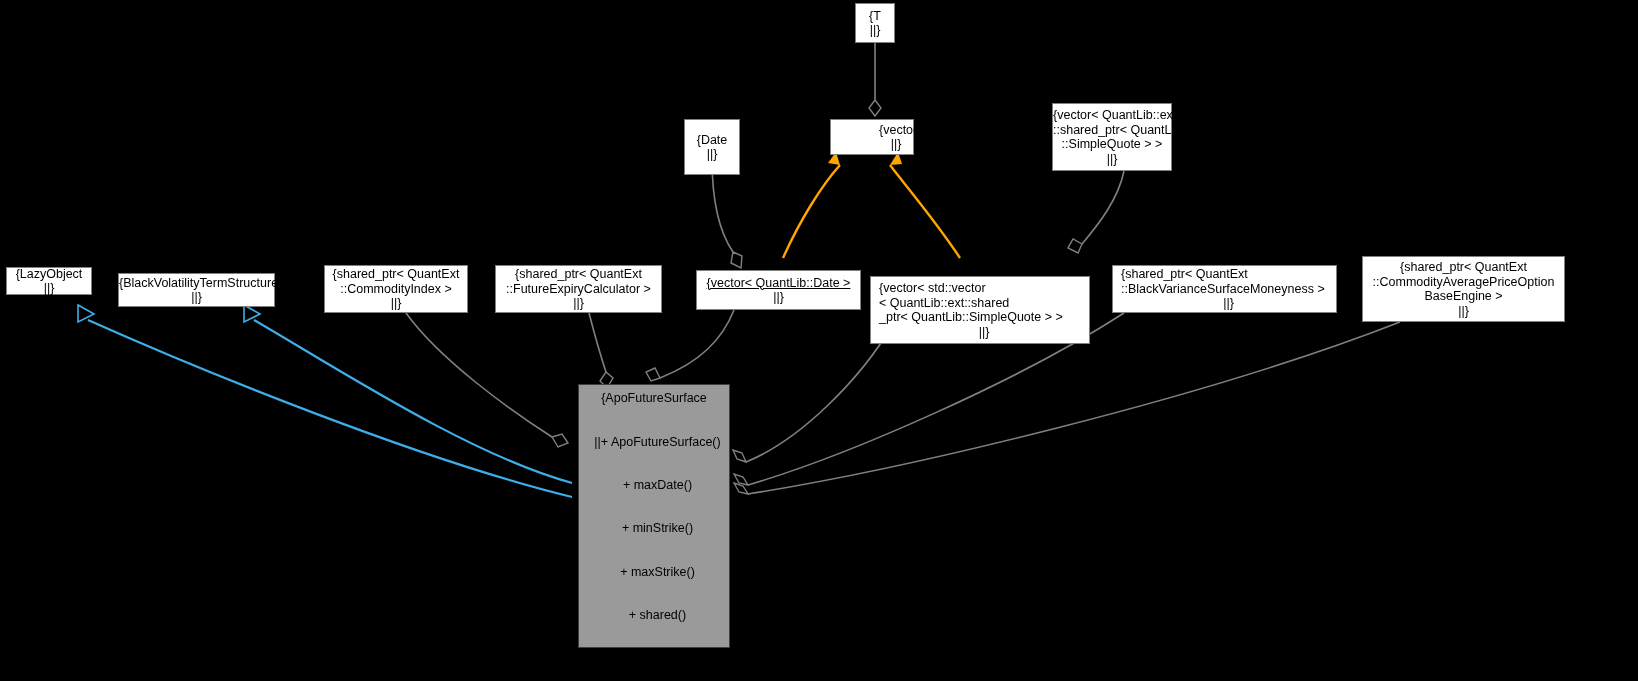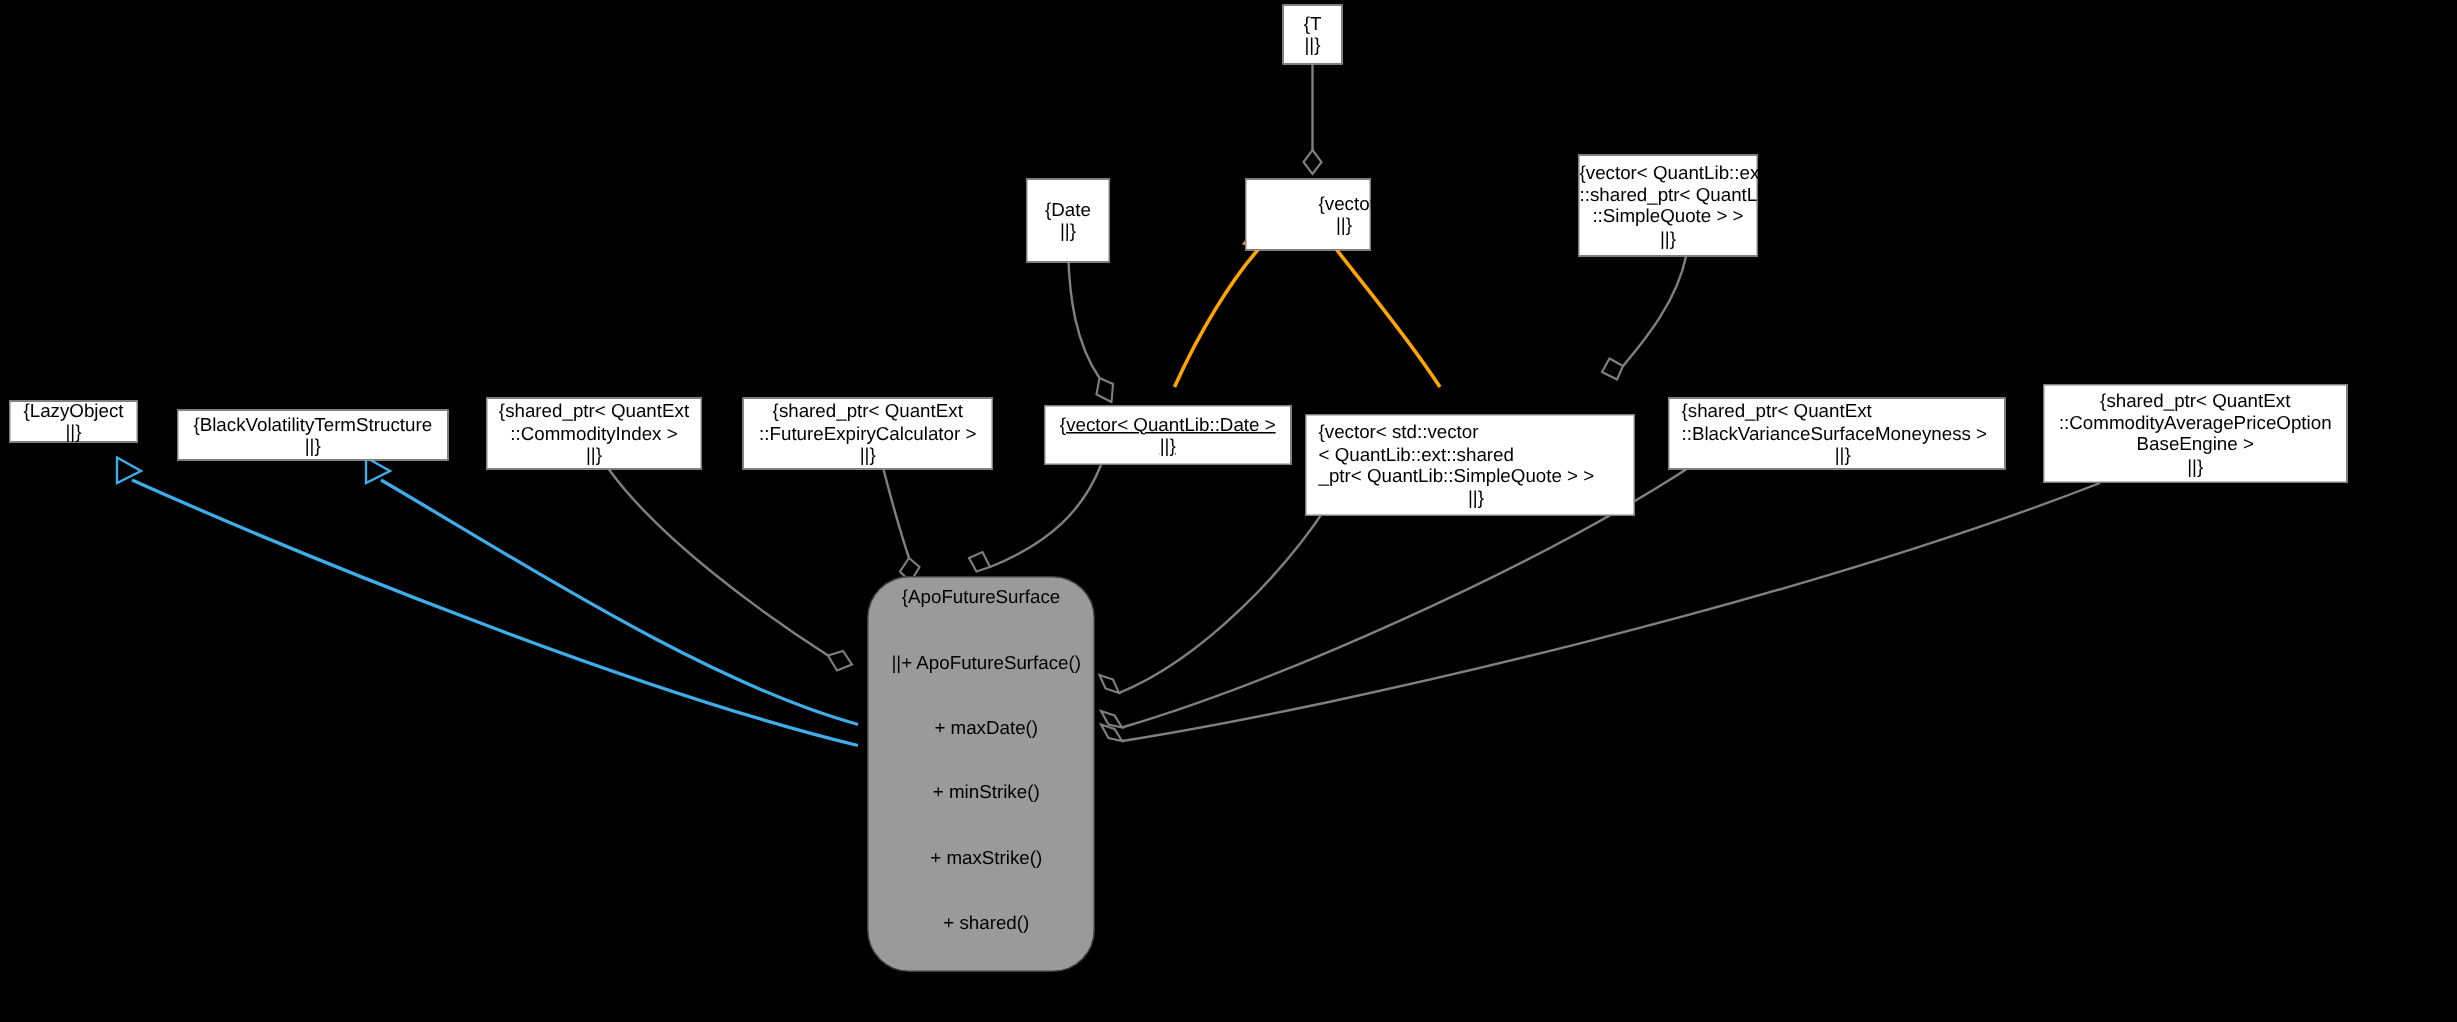--- a/index.html
+++ b/index.html
@@ -141,38 +141,38 @@
   <div class="node" style="left:855px;top:3px;width:40px;height:40px;">
     <span class="nlabel">{T</span>
     <span class="nlabel">||}</span>
   </div>
 
   <div class="node" style="left:684px;top:119px;width:56px;height:56px;">
     <span class="nlabel">{Date</span>
     <span class="nlabel">||}</span>
   </div>
 
-  <div class="node" style="left:830px;top:119px;width:84px;height:48px;padding-left:48px;">
+  <div class="node" style="left:830px;top:119px;width:84px;height:36px;padding-left:48px;">
     <span class="nlabel">{vector&lt; T &gt;</span>
     <span class="nlabel">||}</span>
   </div>
 
   <div class="node" style="left:1052px;top:103px;width:120px;height:68px;">
     <span class="nlabel">{vector&lt; QuantLib::ext</span>
     <span class="nlabel">::shared_ptr&lt; QuantLib</span>
     <span class="nlabel">::SimpleQuote &gt; &gt;</span>
     <span class="nlabel">||}</span>
   </div>
 
   <div class="node" style="left:6px;top:267px;width:86px;height:28px;">
     <span class="nlabel">{LazyObject</span>
     <span class="nlabel">||}</span>
   </div>
 
-  <div class="node" style="left:118px;top:273px;width:181px;height:34px;">
+  <div class="node" style="left:118px;top:273px;width:157px;height:34px;">
     <span class="nlabel">{BlackVolatilityTermStructure</span>
     <span class="nlabel">||}</span>
   </div>
 
   <div class="node" style="left:324px;top:265px;width:144px;height:48px;">
     <span class="nlabel">{shared_ptr&lt; QuantExt</span>
     <span class="nlabel">::CommodityIndex &gt;</span>
     <span class="nlabel">||}</span>
   </div>
 
@@ -200,21 +200,21 @@
     <span class="nlabel" style="text-align:center;padding-right:8px;">||}</span>
   </div>
 
   <div class="node" style="left:1362px;top:256px;width:203px;height:66px;">
     <span class="nlabel">{shared_ptr&lt; QuantExt</span>
     <span class="nlabel">::CommodityAveragePriceOption</span>
     <span class="nlabel">BaseEngine &gt;</span>
     <span class="nlabel">||}</span>
   </div>
 
-  <div class="node current" style="left:578px;top:384px;width:152px;height:264px;border-radius:28px;">
+  <div class="node current" style="left:578px;top:384px;width:152px;height:264px;">
     <span class="nlabel">{ApoFutureSurface</span>
     <div class="members">
       <span class="mrow">||+ ApoFutureSurface()</span>
       <span class="mrow">+ maxDate()</span>
       <span class="mrow">+ minStrike()</span>
       <span class="mrow">+ maxStrike()</span>
       <span class="mrow">+ shared()</span>
       <span class="mrow">+ update()</span>
       
       

